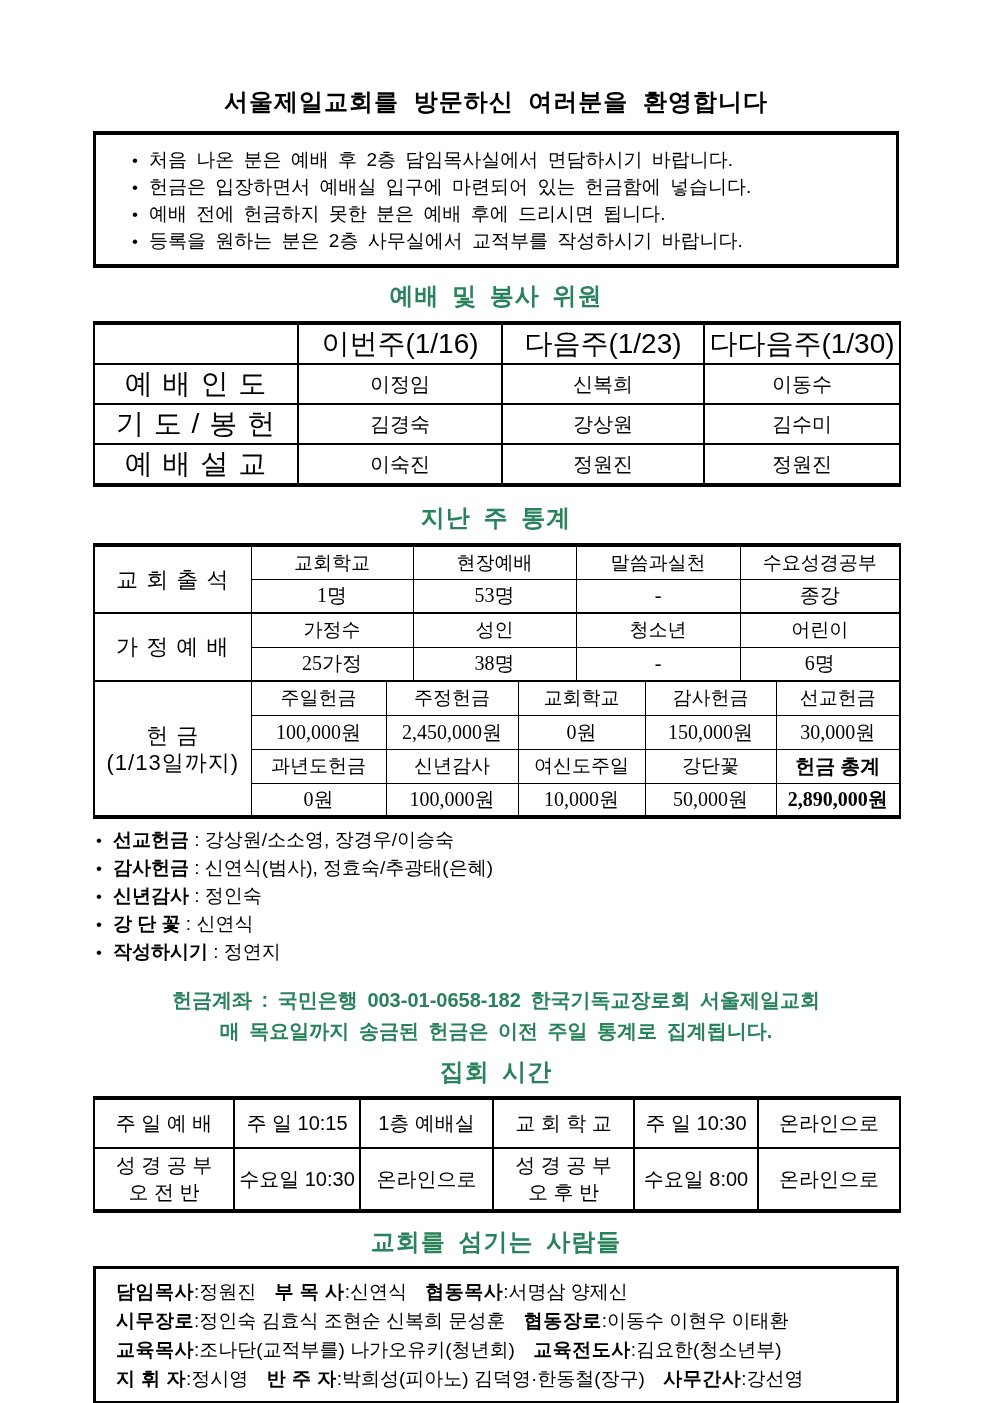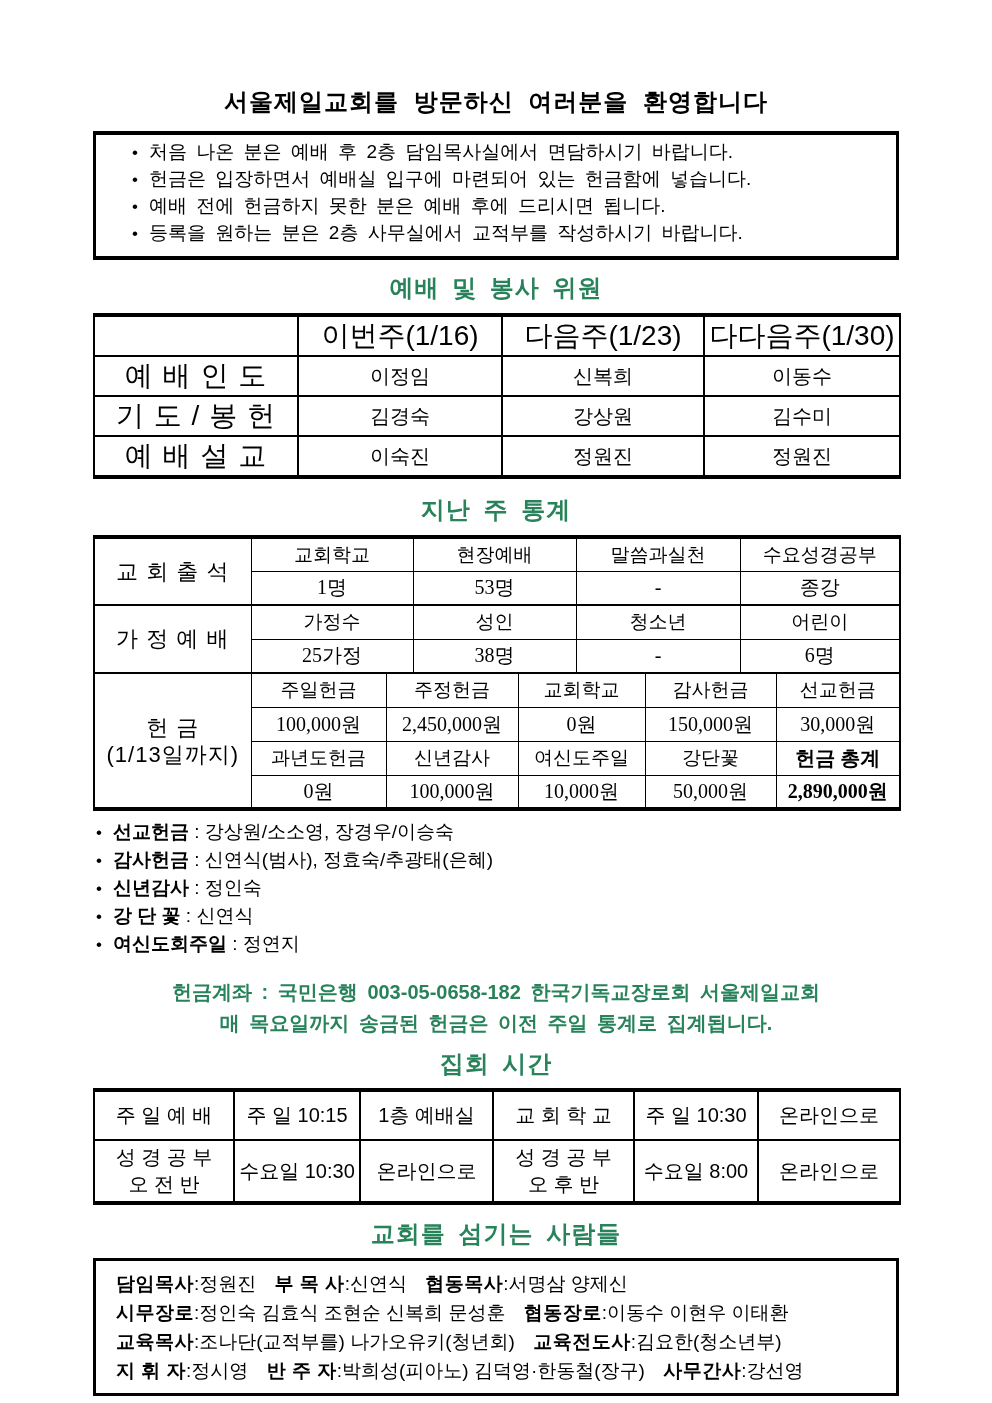--- a/index.html
+++ b/index.html
@@ -27,21 +27,21 @@
     letter-spacing: 1px; word-spacing: 5px;
   }
   .h-worship { margin: 12px 0 9px 0; }
   .h-stats   { margin: 15px 0 9px 0; }
   .h-times   { margin: 9px 0 8px 0; }
   .h-staff   { margin: 13px 0 8px 0; }
 
   .welcome-box {
     border: 3px solid #000;
     border-top-width: 4px; border-bottom-width: 4px;
-    padding: 4px 6px 9px 36px;
+    padding: 12px 6px 9px 36px;
     line-height: 26px;
     font-size: 19px;
     word-spacing: 4px;
   }
   .bullet { display: inline-block; width: 17px; font-size: 17px; }
 
   table {
     border-collapse: collapse;
     table-layout: fixed;
     width: 806px;
@@ -216,25 +216,25 @@
       <td class="val boldcell">2,890,000원</td>
     </tr>
   </tbody>
     </table>
 
   <div class="offering-notes">
     <div class="note-line"><span class="bullet">•</span><span class="note-label">선교헌금</span><span class="note-sep"> : </span><span class="note-value">강상원/소소영, 장경우/이승숙</span></div>
     <div class="note-line"><span class="bullet">•</span><span class="note-label">감사헌금</span><span class="note-sep"> : </span><span class="note-value">신연식(범사), 정효숙/추광태(은혜)</span></div>
     <div class="note-line"><span class="bullet">•</span><span class="note-label">신년감사</span><span class="note-sep"> : </span><span class="note-value">정인숙</span></div>
     <div class="note-line"><span class="bullet">•</span><span class="note-label">강 단 꽃</span><span class="note-sep"> : </span><span class="note-value">신연식</span></div>
-    <div class="note-line"><span class="bullet">•</span><span class="note-label">여신도회주일</span><span class="note-sep"> : </span><span class="note-value">정연지</span></div>
+    <div class="note-line"><span class="bullet">•</span><span class="note-label">작성하시기</span><span class="note-sep"> : </span><span class="note-value">정연지</span></div>
   </div>
 
   <div class="account-notice">
-    <div>헌금계좌 : 국민은행 003-05-0658-182 한국기독교장로회 서울제일교회</div>
+    <div>헌금계좌 : 국민은행 003-01-0658-182 한국기독교장로회 서울제일교회</div>
     <div>매 목요일까지 송금된 헌금은 이전 주일 통계로 집계됩니다.</div>
   </div>
 
   <div class="section-heading h-times">집회 시간</div>
 
   <table class="times-table">
     <colgroup>
         <col style="width:140px">
         <col style="width:126px">
         <col style="width:133px">

